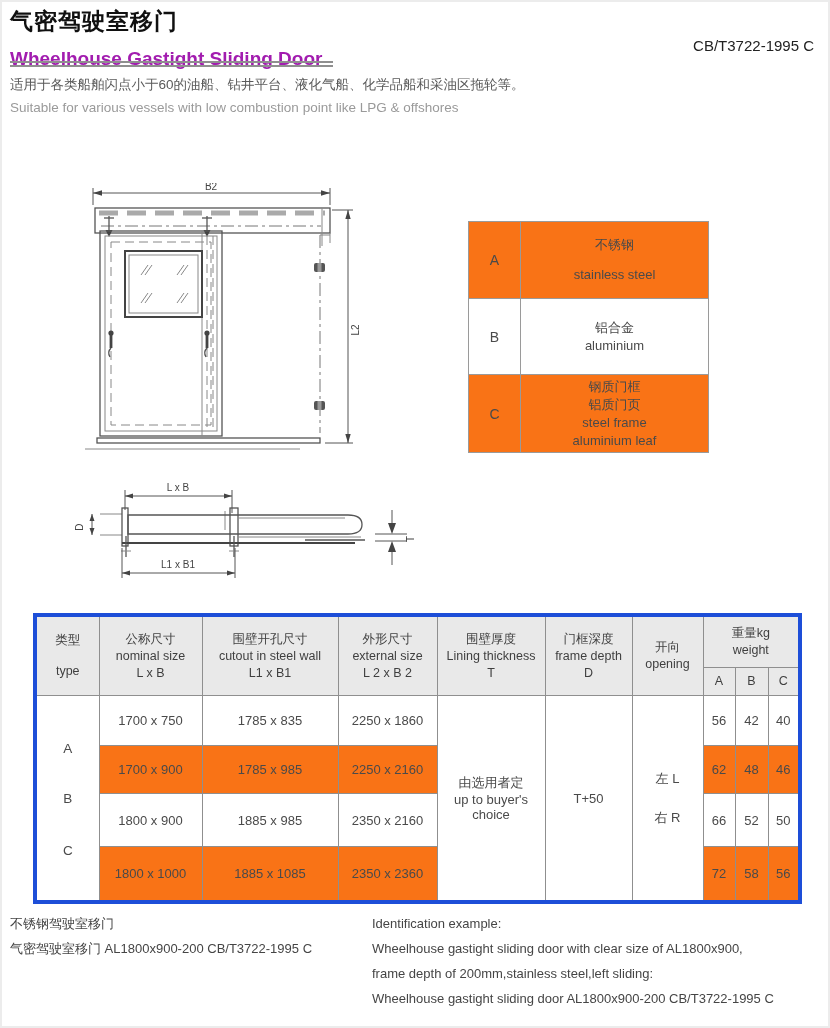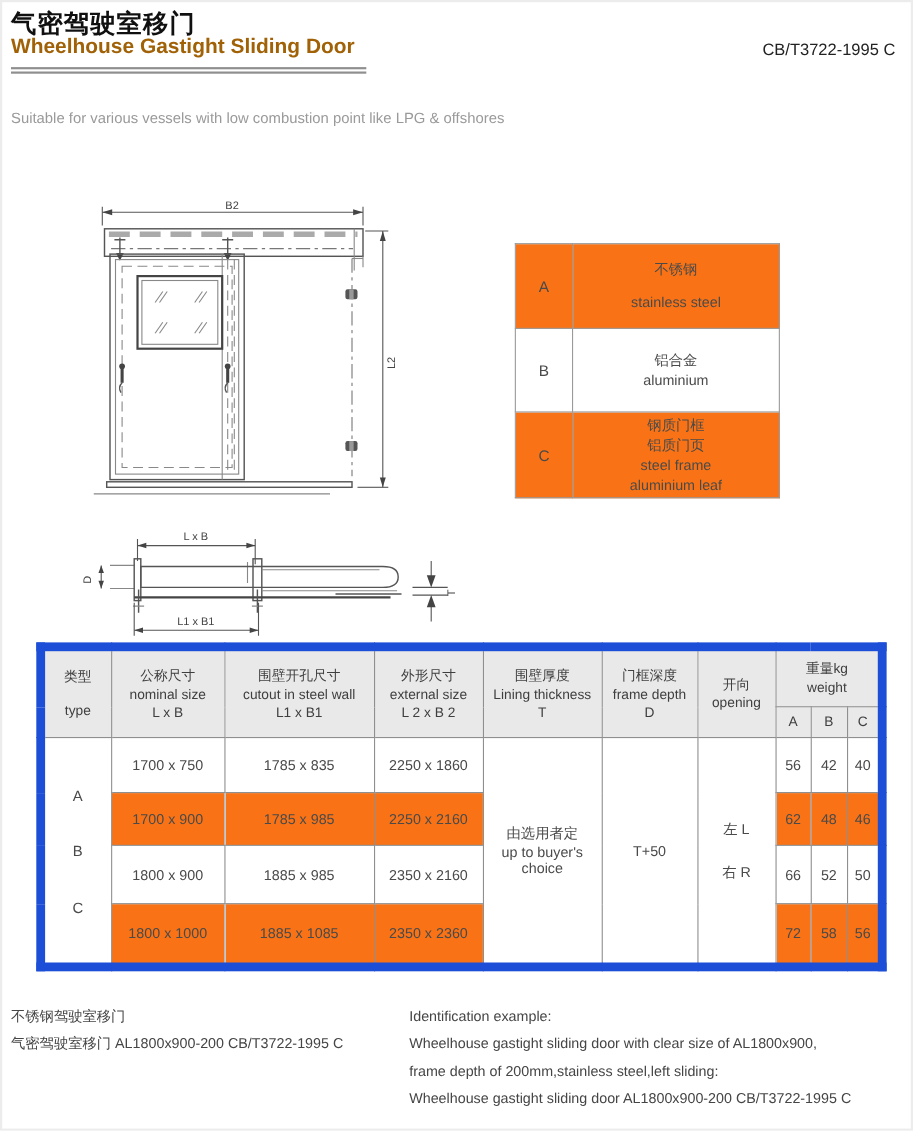--- a/index.html
+++ b/index.html
@@ -2,21 +2,21 @@
 <html><head>
 <meta charset="utf-8">
 <style>
   html,body { margin:0; padding:0; background:#ffffff; }
   .page {
     position:relative; width:830px; height:1028px; background:#ffffff;
     font-family:"Liberation Sans","DejaVu Sans",sans-serif; color:#333;
     overflow:hidden; outline:2px solid #ececec; outline-offset:-2px;
   }
   .title-zh { position:absolute; left:10px; top:6px; font-size:23px; font-weight:bold; color:#101010; letter-spacing:1px; }
-  .title-en { position:absolute; left:10px; top:32px; font-size:19px; font-weight:bold; color:#a16207; }
+  .title-en { position:absolute; left:10px; top:48px; font-size:19px; font-weight:bold; color:#a21caf; }
   .title-rule { position:absolute; left:10px; top:61px; width:323px; height:2px; border-top:2px solid #8f8f8f; border-bottom:2px solid #8f8f8f; }
   .std-code { position:absolute; top:37px; right:16px; font-size:15px; color:#222; }
   .desc-zh { position:absolute; left:10px; top:76px; font-size:13.5px; color:#5a5a5a; }
   .desc-en { position:absolute; left:10px; top:100px; font-size:13.5px; color:#9a9a9a; }
 
   svg .thin  { stroke:#888; stroke-width:1; fill:none; }
   svg .med   { stroke:#555; stroke-width:1.3; fill:none; }
   svg .thick { stroke:#444; stroke-width:2; fill:none; }
   svg .dash  { stroke:#888; stroke-width:1; fill:none; stroke-dasharray:9 5; }
   svg .cline { stroke:#777; stroke-width:1; fill:none; stroke-dasharray:13 4 3 4; }
@@ -33,21 +33,21 @@
   .materials-table { position:absolute; left:468px; top:221px; }
   .materials-table td { border:1px solid #9a9a9a; text-align:center; vertical-align:middle; color:#4a4a4a; padding:0; }
   .mat-key  { width:51px; font-size:14px; }
   .mat-desc { width:187px; font-size:13px; }
   .mat-desc .ln { line-height:18px; }
   .row-a td { height:76px; }
   .row-b td { height:75px; }
   .row-c td { height:77px; }
   .row-a .gap { margin-bottom:12px; }
 
-  .spec-table { position:absolute; left:33px; top:584px; table-layout:fixed; border:8px solid #1d4ed8; }
+  .spec-table { position:absolute; left:33px; top:613px; table-layout:fixed; border:4px solid #1d4ed8; }
   .spec-table td { border:1px solid #8f8f8f; text-align:center; vertical-align:middle; color:#4a4a4a; padding:0; overflow:hidden; }
   .spec-table .hd { background:#e9e9e9; font-size:12.5px; line-height:17px; color:#3f3f3f; }
   .spec-table .val { font-size:13px;margin-top:15px; }
   .hrow1 td { height:50px; }
   .hrow2 td { height:27px; }
   .brow1 td { height:49px; }
   .brow2 td { height:47px; }
   .brow3 td { height:52px; }
   .brow4 td { height:53px; }
   .type-cell { position:relative; }
@@ -63,20 +63,21 @@
 </style>
 </head>
 <body>
 
 <div class="page">
 
   <div class="title-zh">气密驾驶室移门</div>
   <div class="title-en">Wheelhouse Gastight Sliding Door</div>
   <div class="title-rule"></div>
   <div class="std-code">CB/T3722-1995 C</div>
+  <div class="desc-zh">适用于各类船舶闪点小于60的油船、钻井平台、液化气船、化学品船和采油区拖轮等。</div>
   <div class="desc-en">Suitable for various vessels with low combustion point like LPG &amp; offshores</div>
 
   <svg class="front-view" width="285" height="285" viewBox="0 0 285 285">
 
     <g>
       <line class="dim" x1="8" y1="22" x2="8" y2="5"></line>
       <line class="dim" x1="245" y1="22" x2="245" y2="5"></line>
       <line class="dim" x1="8" y1="10" x2="245" y2="10"></line>
       <polygon class="arr" points="8,10 17,7.3 17,12.7"></polygon>
       <polygon class="arr" points="245,10 236,7.3 236,12.7"></polygon>

